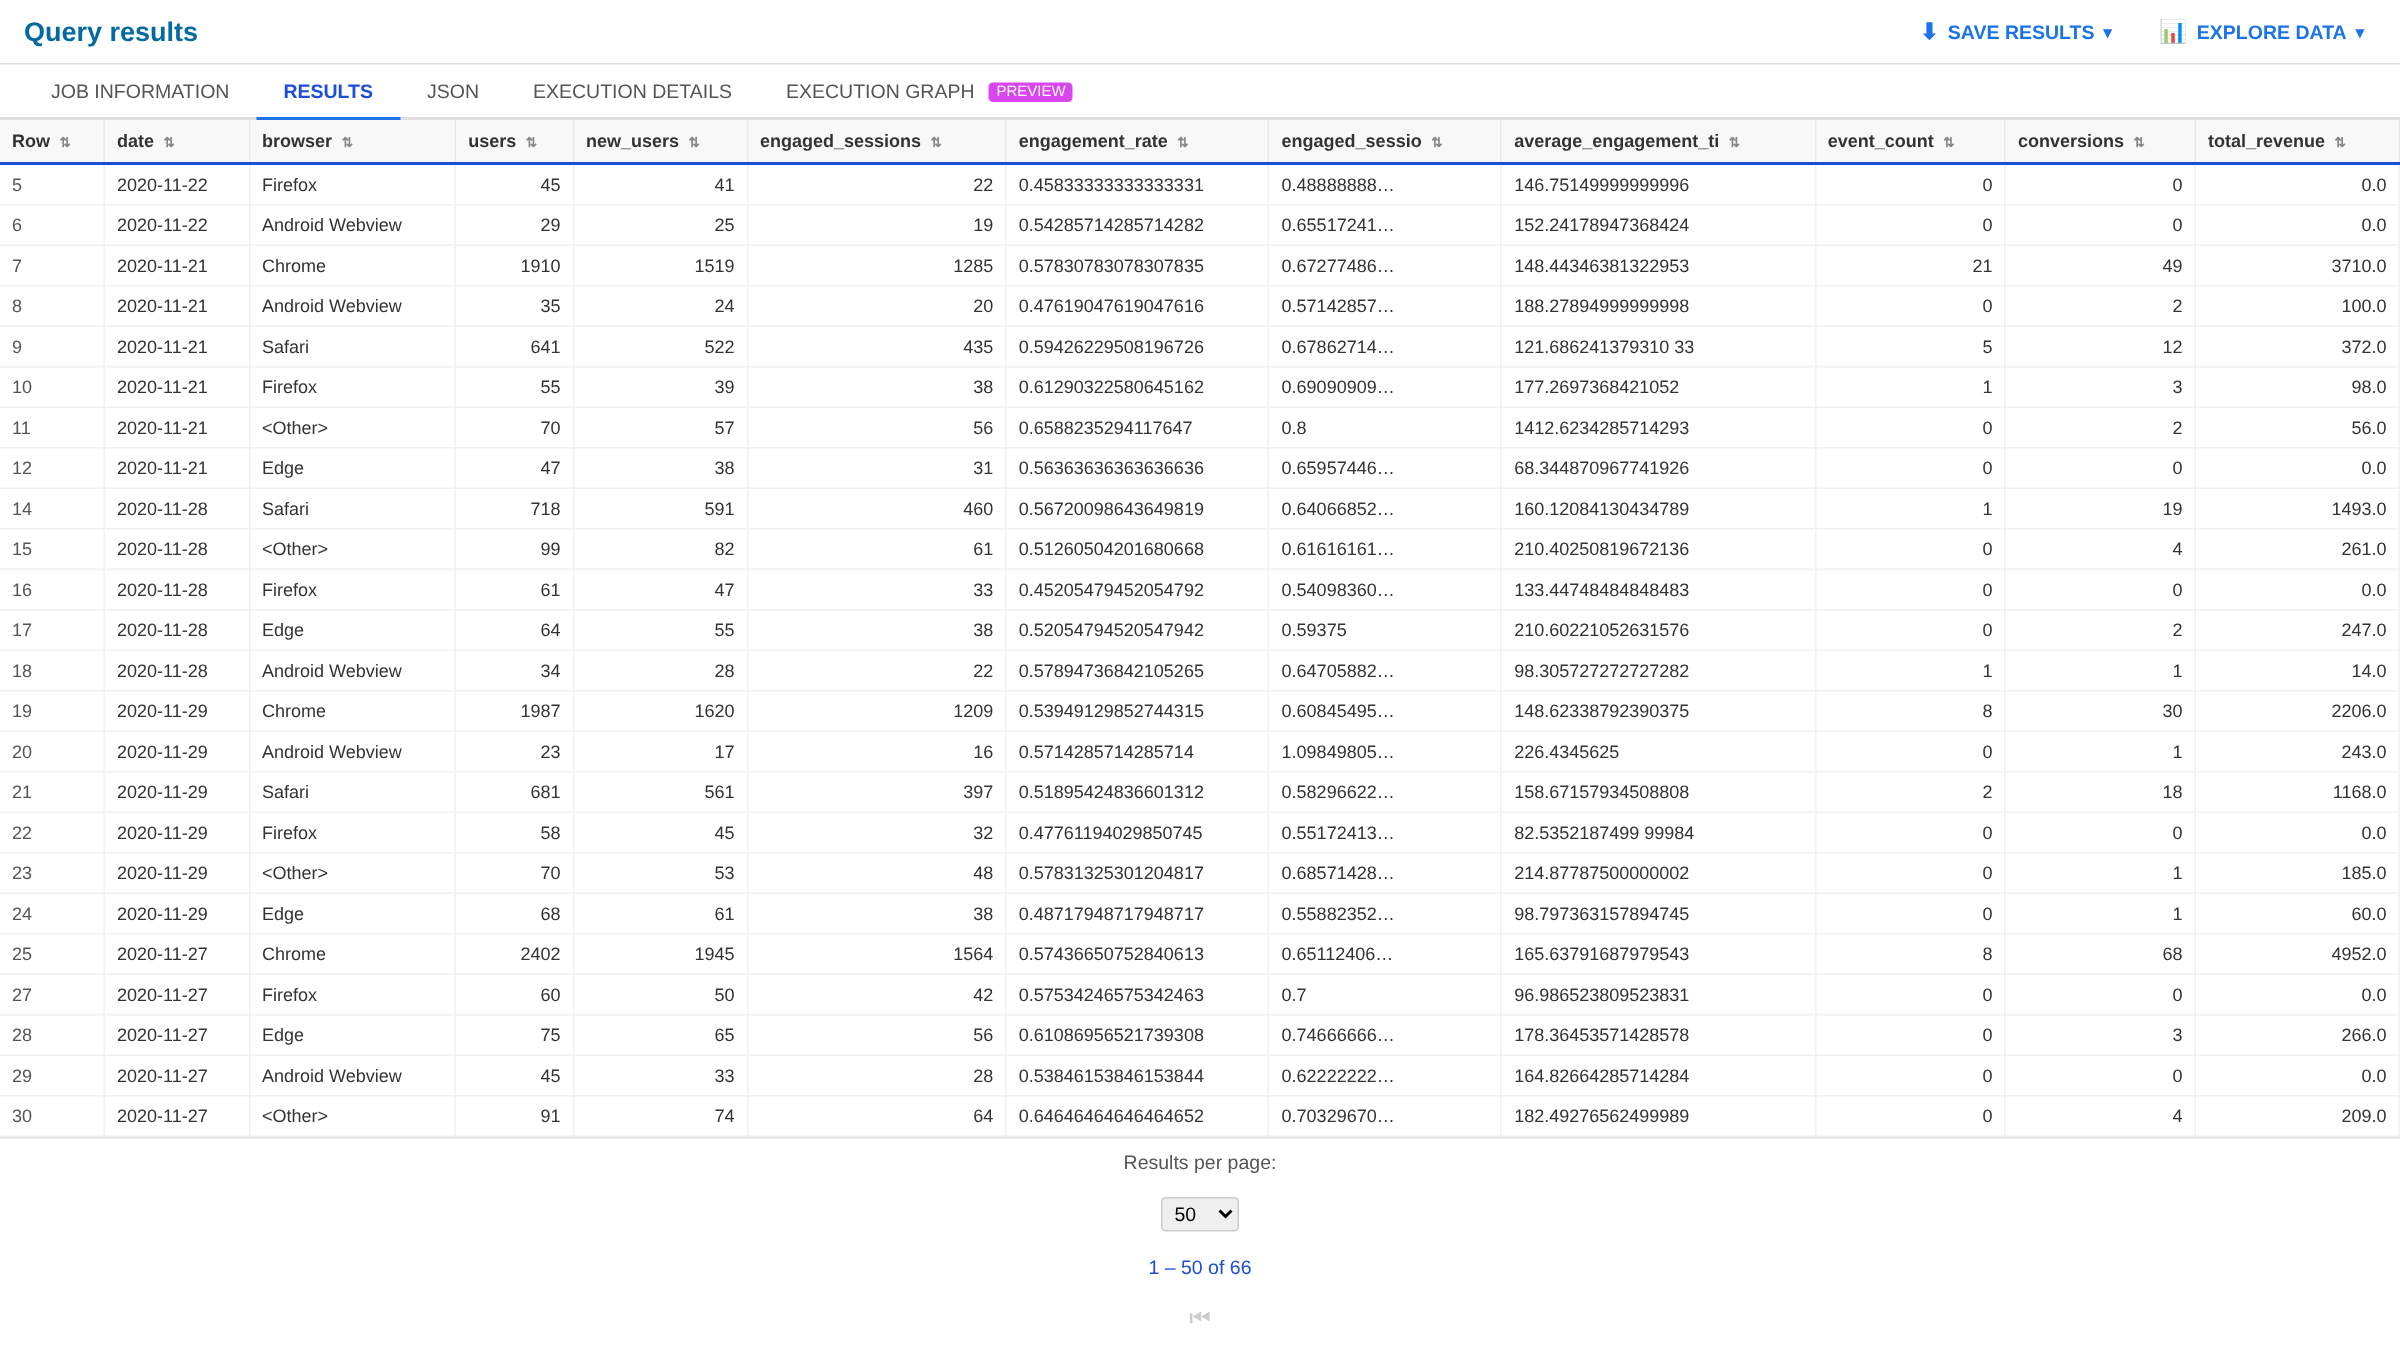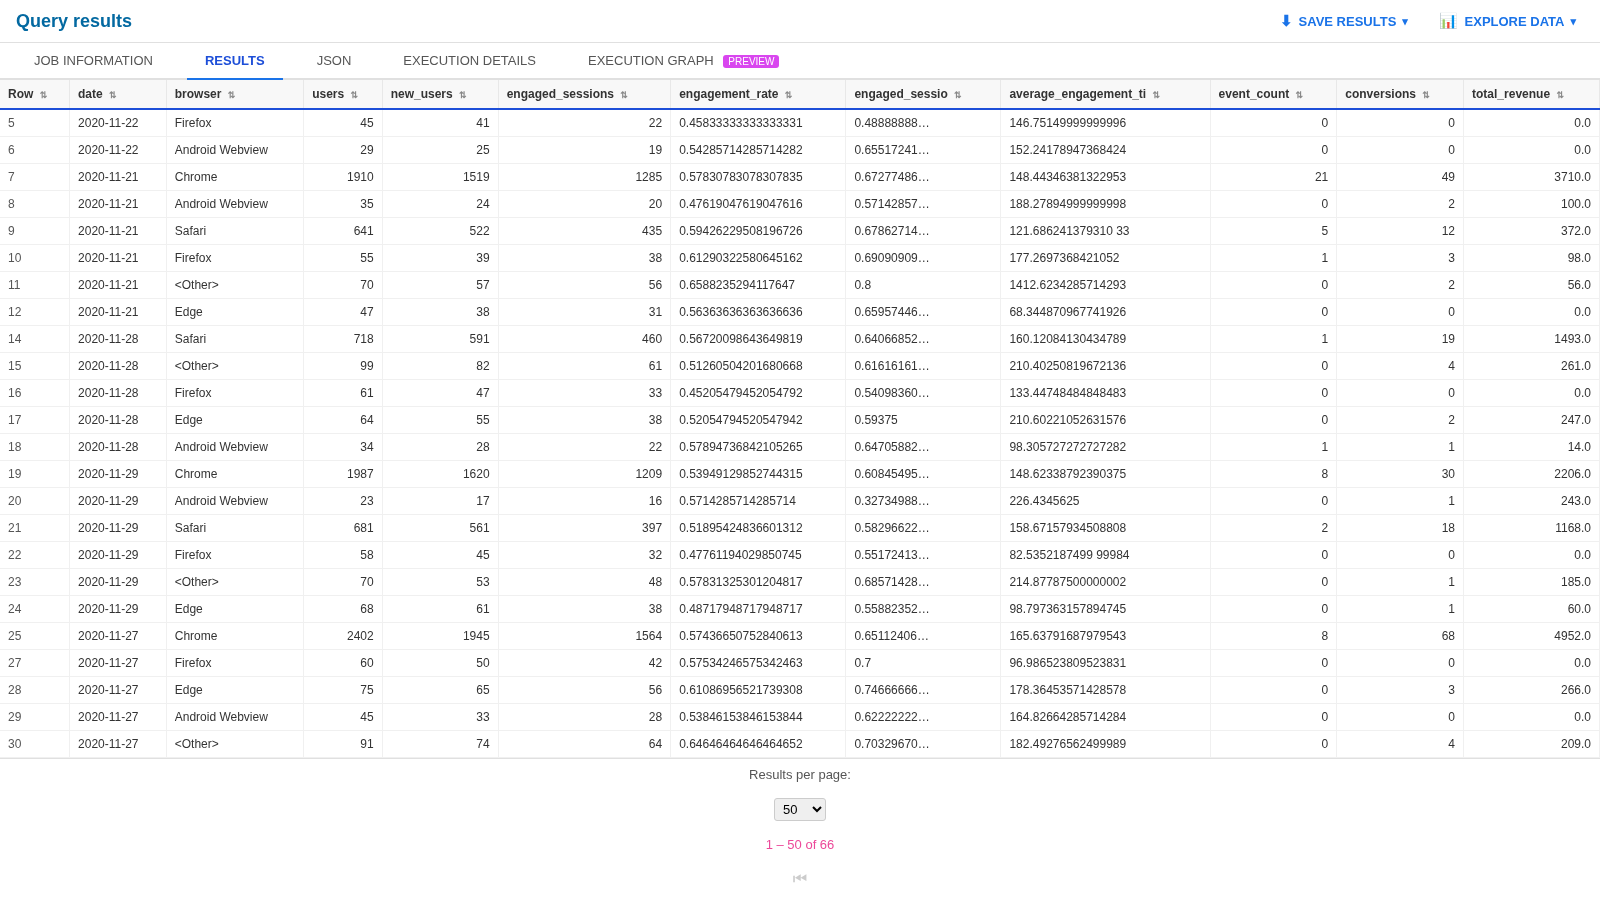--- a/index.html
+++ b/index.html
@@ -37,21 +37,21 @@
     }
     .header-btn .btn-icon { font-size: 15px; }
     .header-btn .chevron { font-size: 11px; }
 
     
     .tabs-bar {
       display: flex;
       align-items: center;
       border-bottom: 2px solid #e0e0e0;
       padding: 0 16px;
-      gap: 16px;
+      gap: 0;
     }
     .tab {
       padding: 10px 18px;
       font-size: 13px;
       font-weight: 500;
       color: #555;
       cursor: pointer;
       border-bottom: 2px solid transparent;
       margin-bottom: -2px;
       white-space: nowrap;
@@ -128,21 +128,21 @@
       flex-direction: column;
     }
     .rpp-label { color: #555; }
     .rpp-select {
       font-size: 13px;
       border: 1px solid #ccc;
       border-radius: 3px;
       padding: 2px 4px;
       cursor: pointer;
     }
-    .pagination-info { color: #ec4899; text-align: right; }
+    .pagination-info { color: #1d4ed8; text-align: right; }
     .page-btn {
       background: none;
       border: none;
       cursor: pointer;
       font-size: 16px;
       color: #555;
       padding: 2px 6px;
     }
     .page-btn.disabled { color: #ccc; cursor: default; }
   </style>
@@ -428,21 +428,21 @@
           <td class="num">2206.0</td>
         </tr>
         <tr>
           <td class="row-num">20</td>
           <td>2020-11-29</td>
           <td>Android Webview</td>
           <td class="num">23</td>
           <td class="num">17</td>
           <td class="num">16</td>
           <td>0.5714285714285714</td>
-          <td>0.32734988…</td>
+          <td>1.09849805…</td>
           <td>226.4345625</td>
           <td class="num">0</td>
           <td class="num">1</td>
           <td class="num">243.0</td>
         </tr>
         <tr>
           <td class="row-num">21</td>
           <td>2020-11-29</td>
           <td>Safari</td>
           <td class="num">681</td>

